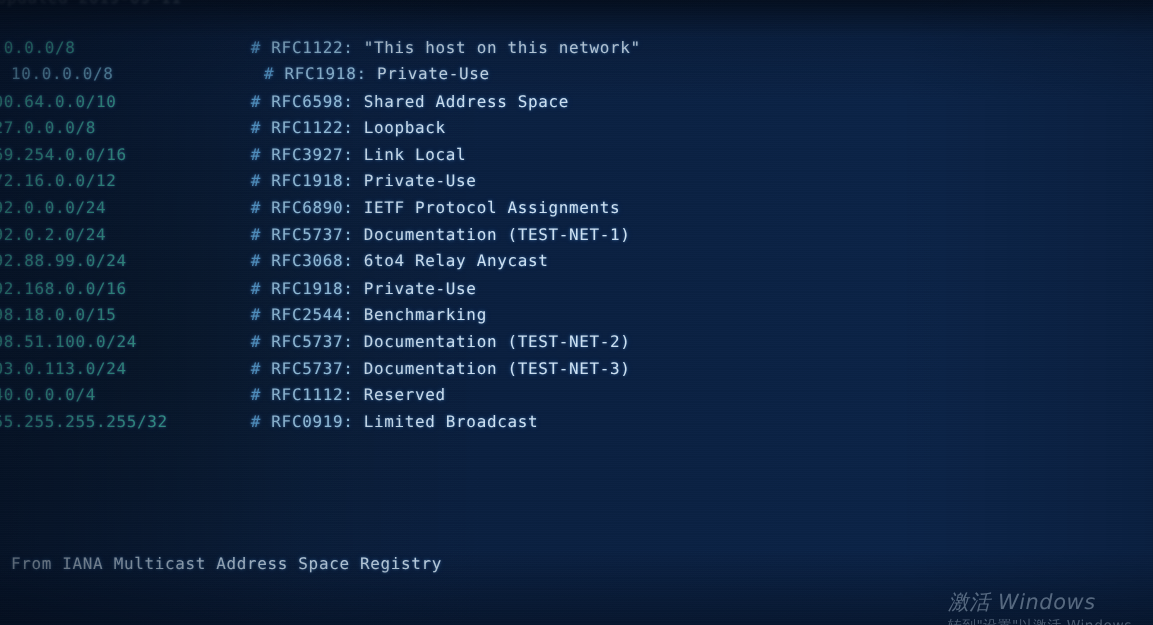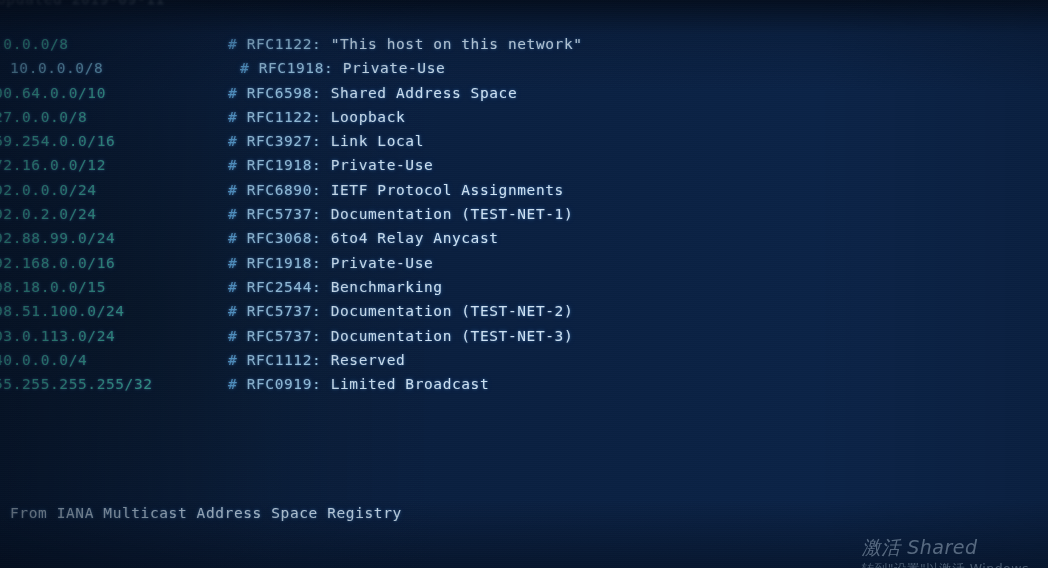--- a/index.html
+++ b/index.html
@@ -168,17 +168,17 @@
       
       
     </div>
 
   </div>
 
   <div id="vignette"></div>
   <div id="scanlines"></div>
 
   <div id="watermark">
-    <span>激活 Shared</span>
+    <span>激活 Windows</span>
     <span class="wm-sub">转到"设置"以激活 Windows。</span>
   </div>
 
 </div>
 
 </body></html>

